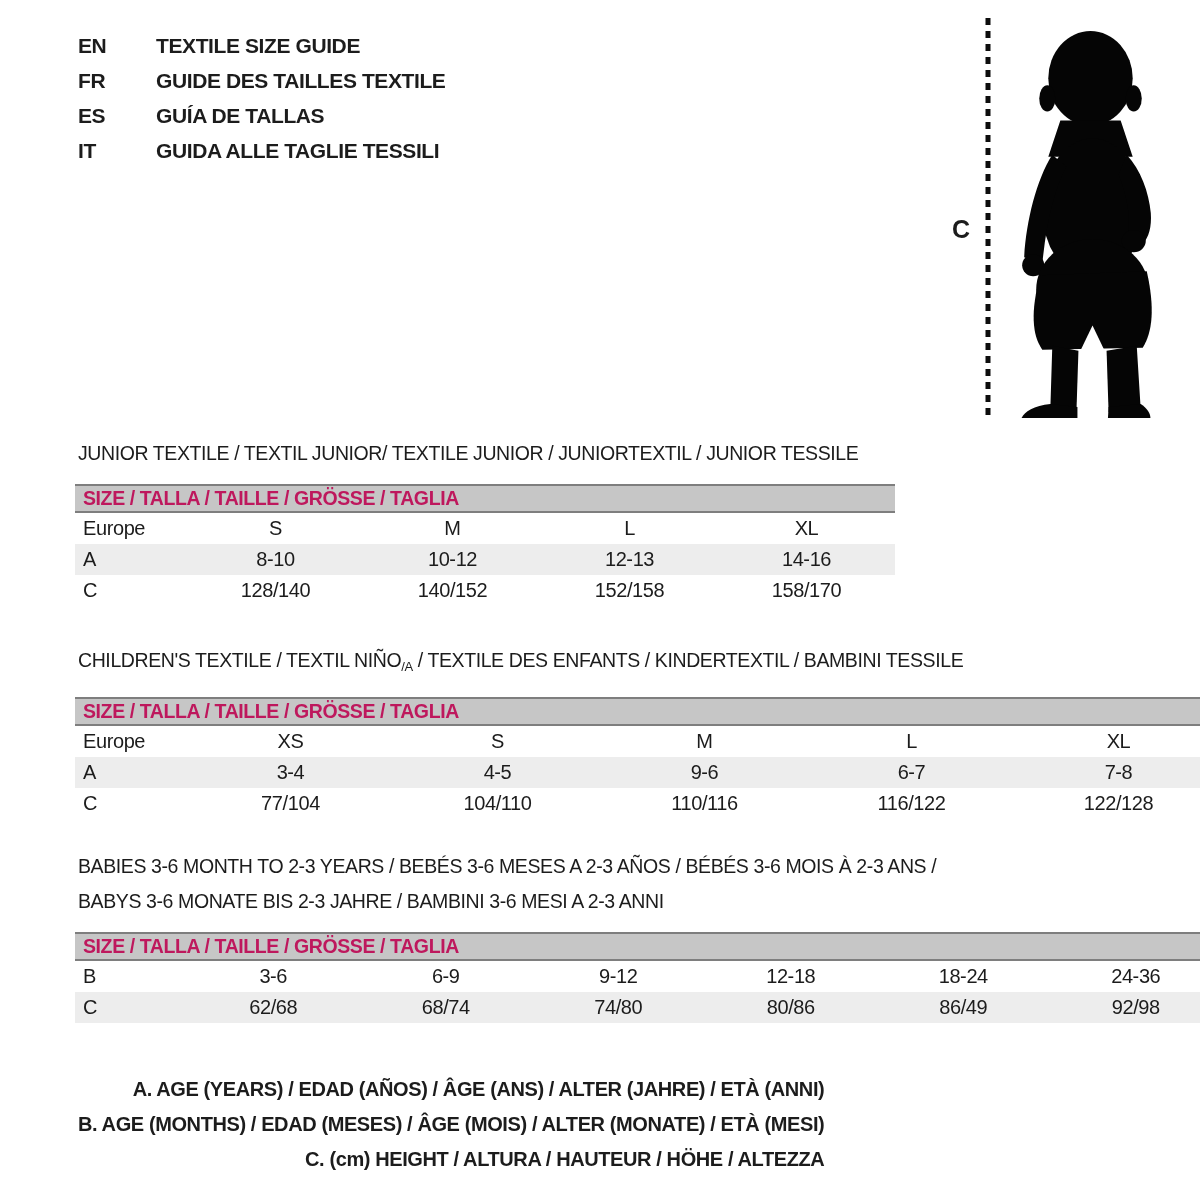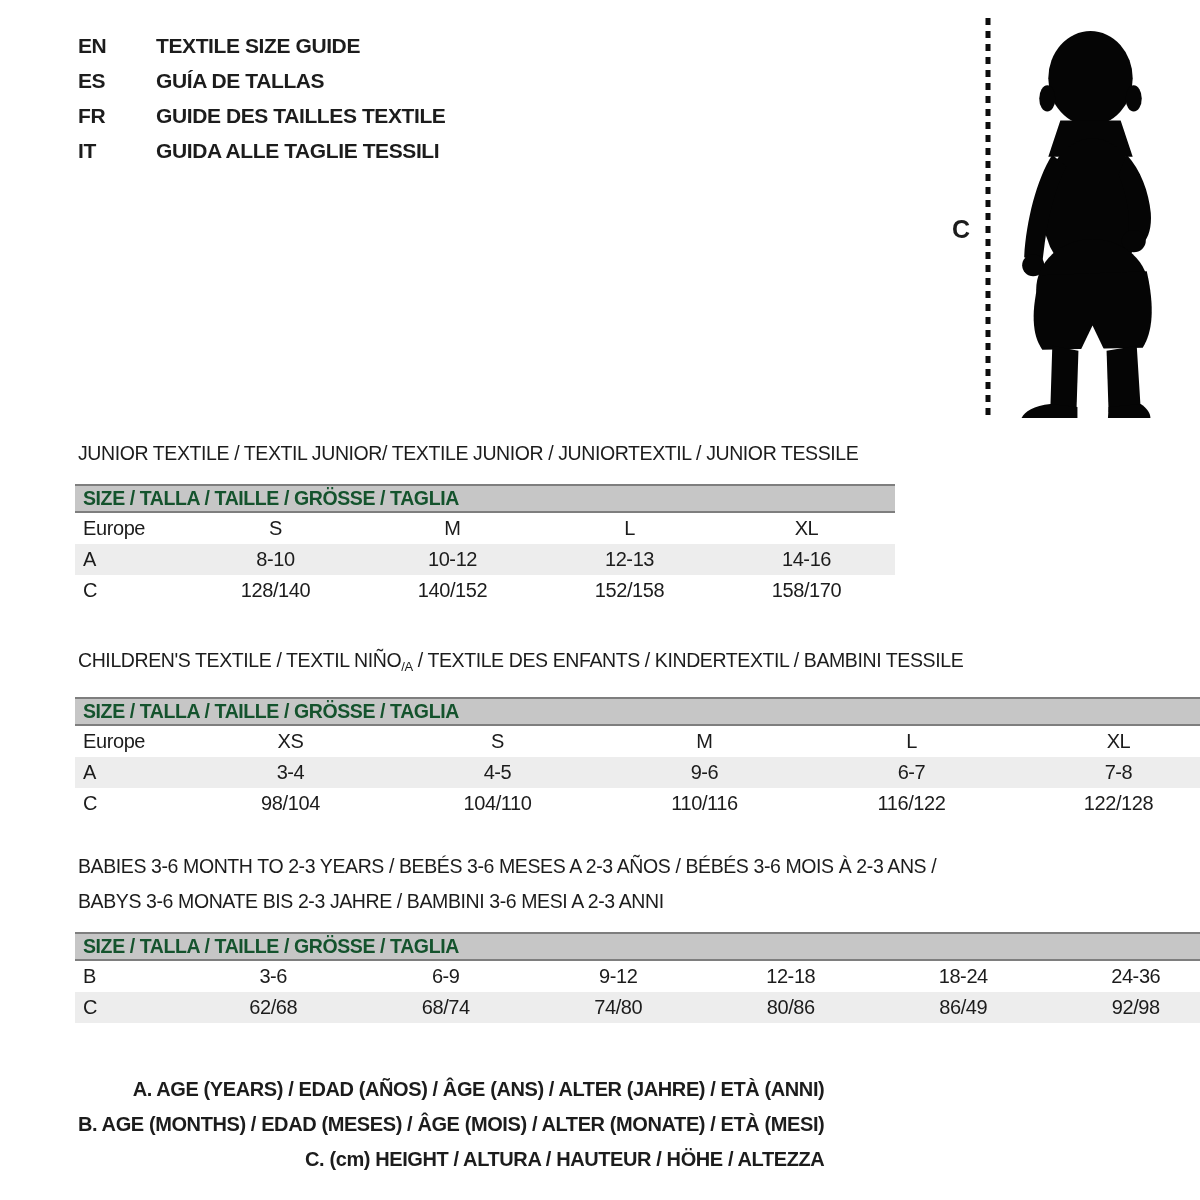--- a/index.html
+++ b/index.html
@@ -65,21 +65,21 @@
 
   .size-bar {
     height: 29px;
     line-height: 25px;
     background: #c6c6c6;
     border-top: 2px solid #7e7e7e;
     border-bottom: 2px solid #7e7e7e;
     font-size: 19.5px;
     font-weight: 700;
     letter-spacing: -0.4px;
-    color: #14532d;
+    color: #be185d;
     padding-left: 8px;
   }
 
   .row {
     display: flex;
     height: 31px;
     line-height: 31px;
     font-size: 20px;
     font-weight: 400;
     letter-spacing: -0.4px;
@@ -104,26 +104,26 @@
 <body>
 
 <div class="sheet">
 
   <div class="lang-list">
       <div class="lang-row">
         <span class="lang-code">EN</span>
         <span class="lang-title">TEXTILE SIZE GUIDE</span>
       </div>
       <div class="lang-row">
+        <span class="lang-code">FR</span>
+        <span class="lang-title">GUIDE DES TAILLES TEXTILE</span>
+      </div>
+      <div class="lang-row">
         <span class="lang-code">ES</span>
         <span class="lang-title">GUÍA DE TALLAS</span>
-      </div>
-      <div class="lang-row">
-        <span class="lang-code">FR</span>
-        <span class="lang-title">GUIDE DES TAILLES TEXTILE</span>
       </div>
       <div class="lang-row">
         <span class="lang-code">IT</span>
         <span class="lang-title">GUIDA ALLE TAGLIE TESSILI</span>
       </div>
     </div>
 
   <div class="figure">
     <svg class="dash-line" width="8" height="400" viewBox="0 0 8 400">
       <line x1="4" y1="0" x2="4" y2="400" stroke="#0d0d0d" stroke-width="5" stroke-dasharray="7 6"></line>
@@ -207,21 +207,21 @@
           <div class="row row--shade">
     <div class="cell-label">A</div>
   <div class="cell-value">3-4</div>
             <div class="cell-value">4-5</div>
             <div class="cell-value">9-6</div>
             <div class="cell-value">6-7</div>
             <div class="cell-value">7-8</div>
           </div>
           <div class="row">
     <div class="cell-label">C</div>
-  <div class="cell-value">98/104</div>
+  <div class="cell-value">77/104</div>
             <div class="cell-value">104/110</div>
             <div class="cell-value">110/116</div>
             <div class="cell-value">116/122</div>
             <div class="cell-value">122/128</div>
           </div>
         </div>
   </section>
       <section class="section section--babies">
     <div class="titles">
           <div class="section-title">BABIES 3-6 MONTH TO 2-3 YEARS / BEBÉS 3-6 MESES A 2-3 AÑOS / BÉBÉS 3-6 MOIS À 2-3 ANS /</div>

